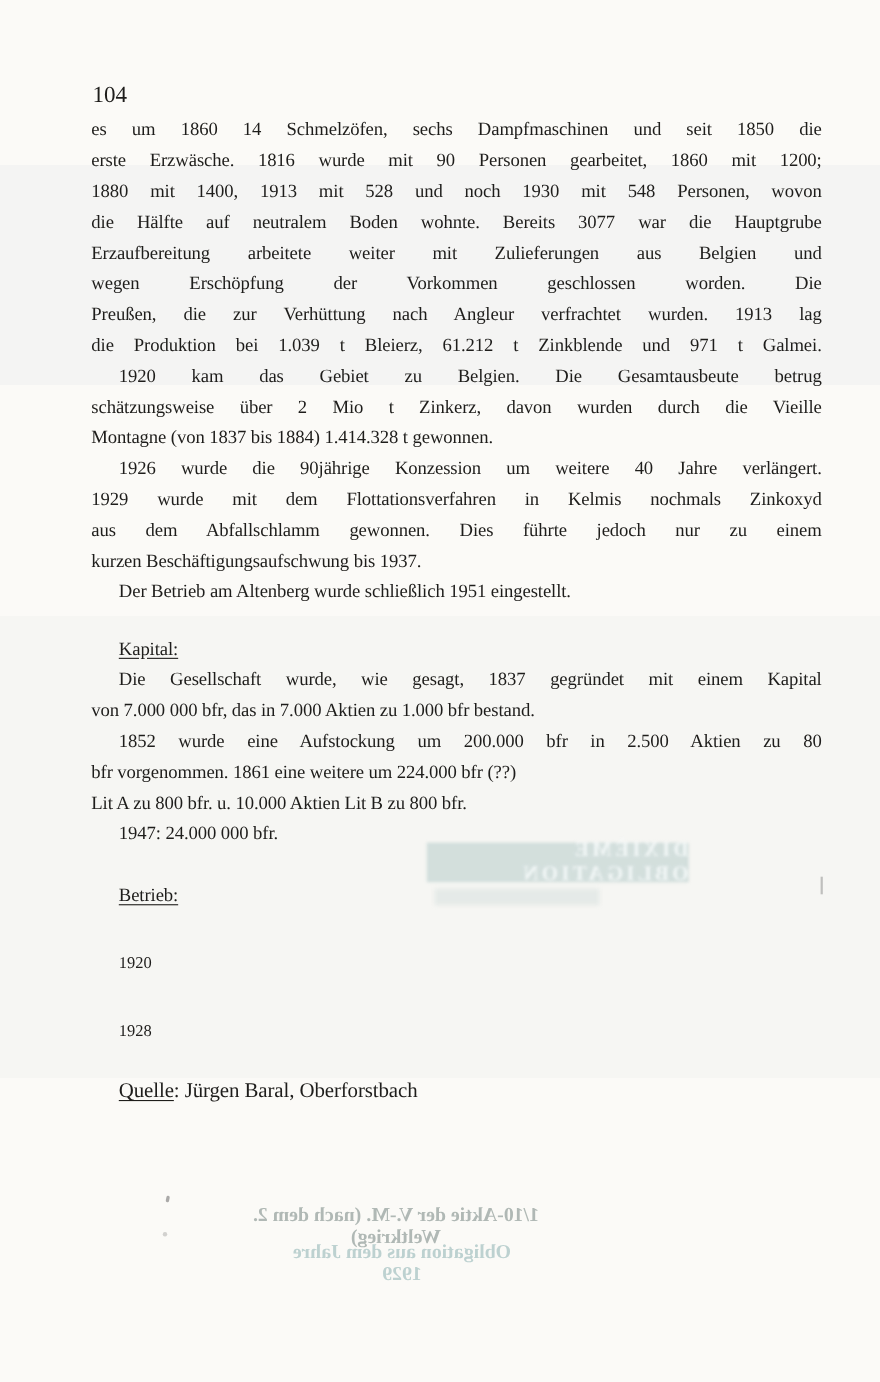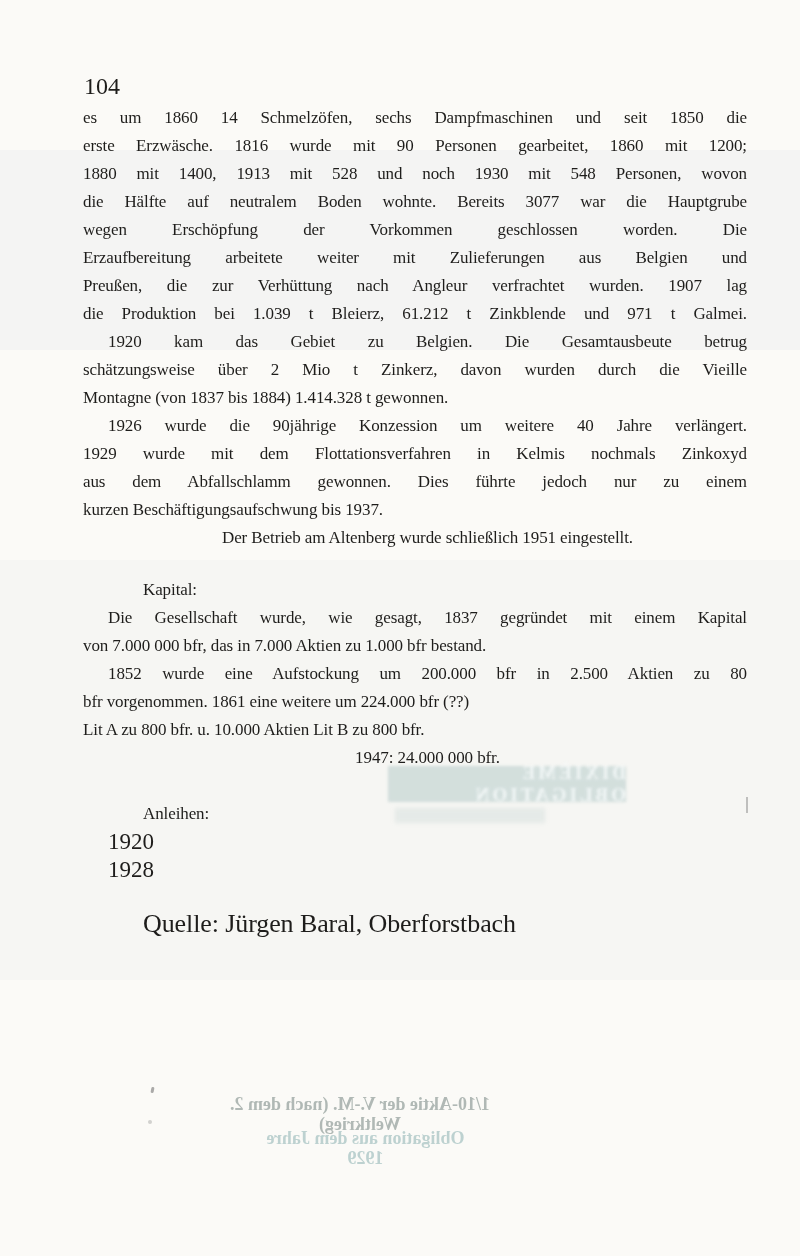--- a/index.html
+++ b/index.html
@@ -14,41 +14,41 @@
     color:var(--ink);
     position:relative;
     overflow:hidden;
   }
   .scan-band{position:absolute;left:0;width:800px;pointer-events:none;}
   .band1{top:150px;height:200px;background:rgba(198,210,214,0.13);}
   .band2{top:560px;height:420px;background:rgba(202,213,216,0.09);}
 
   .page-number{
     position:absolute;left:84px;top:72px;
-    font-size:24px;line-height:28px;text-align:center;
+    font-size:21px;line-height:28px;text-align:center;
   }
   .text-col{
     position:absolute;left:83px;top:104px;width:664px;
   }
   .line{
     font-size:17px;
     line-height:28px;
     letter-spacing:-0.1px;
     white-space:normal;
   }
   .just{text-align:justify;text-align-last:justify;}
-  .ind{text-indent:25px;text-align:center;}
+  .ind{text-indent:25px;}
   .it{}
   .heading{margin-top:24px;text-indent:25px;}
   .heading-anleihen{margin-top:28px;}
-  .ul{text-underline-offset:3px;margin-left:35px;}
-  .arow{display:flex;padding-left:25px;font-size:23px;line-height:28px;}
+  .ul{text-decoration:underline;text-underline-offset:3px;}
+  .arow{display:flex;padding-left:25px;font-size:15px;line-height:28px;margin-top:34px;}
   .ayear{width:97px;flex:0 0 97px;}
   .atext{flex:1;}
-  .source{margin-top:26px;text-indent:25px;font-size:26px;}
+  .source{margin-top:26px;text-indent:25px;font-size:19px;}
 
   
   .bleed{position:absolute;pointer-events:none;transform:scaleX(-1);}
   .bleed-banner{
     left:388px;top:766px;width:238px;height:36px;
     background:rgba(128,168,170,0.30);
     filter:blur(1.5px);
     display:flex;align-items:center;justify-content:center;
     font-weight:bold;font-size:19px;letter-spacing:3px;
     color:rgba(247,251,251,0.88);
@@ -84,23 +84,23 @@
 <div class="scan-band band2"></div>
 
 <div class="page-number">104</div>
 
 <div class="text-col">
   <div>
       <div class="line just"><span>es um 1860 14 Schmelzöfen, sechs Dampfmaschinen und seit 1850 die</span></div>
       <div class="line just"><span>erste Erzwäsche. 1816 wurde mit 90 Personen gearbeitet, 1860 mit 1200;</span></div>
       <div class="line just"><span>1880 mit 1400, 1913 mit 528 und noch 1930 mit 548 Personen, wovon</span></div>
       <div class="line just"><span>die Hälfte auf neutralem Boden wohnte. Bereits 3077 war die Hauptgrube</span></div>
+      <div class="line just"><span>Erzaufbereitung arbeitete weiter mit Zulieferungen aus Belgien und</span></div>
       <div class="line just"><span>wegen Erschöpfung der Vorkommen geschlossen worden. Die</span></div>
-      <div class="line just"><span>Erzaufbereitung arbeitete weiter mit Zulieferungen aus Belgien und</span></div>
-      <div class="line just"><span>Preußen, die zur Verhüttung nach Angleur verfrachtet wurden. 1907 lag</span></div>
+      <div class="line just"><span>Preußen, die zur Verhüttung nach Angleur verfrachtet wurden. 1913 lag</span></div>
       <div class="line just"><span>die Produktion bei 1.039 t Bleierz, 61.212 t Zinkblende und 971 t Galmei.</span></div>
       <div class="line just ind"><span>1920 kam das Gebiet zu Belgien. Die Gesamtausbeute betrug</span></div>
       <div class="line just"><span>schätzungsweise über 2 Mio t Zinkerz, davon wurden durch die </span><span class="it">Vieille</span></div>
       <div class="line"><span class="it">Montagne (</span><span>von 1837 bis 1884) 1.414.328 t gewonnen.</span></div>
       <div class="line just ind"><span>1926 wurde die 90jährige Konzession um weitere 40 Jahre verlängert.</span></div>
       <div class="line just"><span>1929 wurde mit dem Flottationsverfahren in Kelmis nochmals Zinkoxyd</span></div>
       <div class="line just"><span>aus dem Abfallschlamm gewonnen. Dies führte jedoch nur zu einem</span></div>
       <div class="line"><span>kurzen Beschäftigungsaufschwung bis 1937.</span></div>
       <div class="line ind"><span>Der Betrieb am Altenberg wurde schließlich 1951 eingestellt.</span></div>
     </div>
@@ -111,21 +111,21 @@
   <div>
       <div class="line just ind"><span>Die Gesellschaft wurde, wie gesagt, 1837 gegründet mit einem Kapital</span></div>
       <div class="line"><span>von 7.000 000 bfr, das in 7.000 Aktien zu 1.000 bfr bestand.</span></div>
       <div class="line just ind"><span>1852 wurde eine Aufstockung um 200.000 bfr in 2.500 Aktien zu 80</span></div>
       <div class="line"><span>bfr vorgenommen. 1861 eine weitere um 224.000 bfr (??)</span></div>
       <div class="line"><span>Lit A zu 800 bfr. u. 10.000 Aktien Lit B zu 800 bfr.</span></div>
       <div class="line ind"><span>1947: 24.000 000 bfr.</span></div>
     </div>
 
   <div class="line heading heading-anleihen">
-    <span class="ul">Anleihen:</span>
+    <span class="ul">Betrieb:</span>
   </div>
   <div>
       <div class="arow">
         <span class="ayear">1920</span>
       </div>
       <div class="arow">
         <span class="ayear">1928</span>
       </div>
     </div>
 

